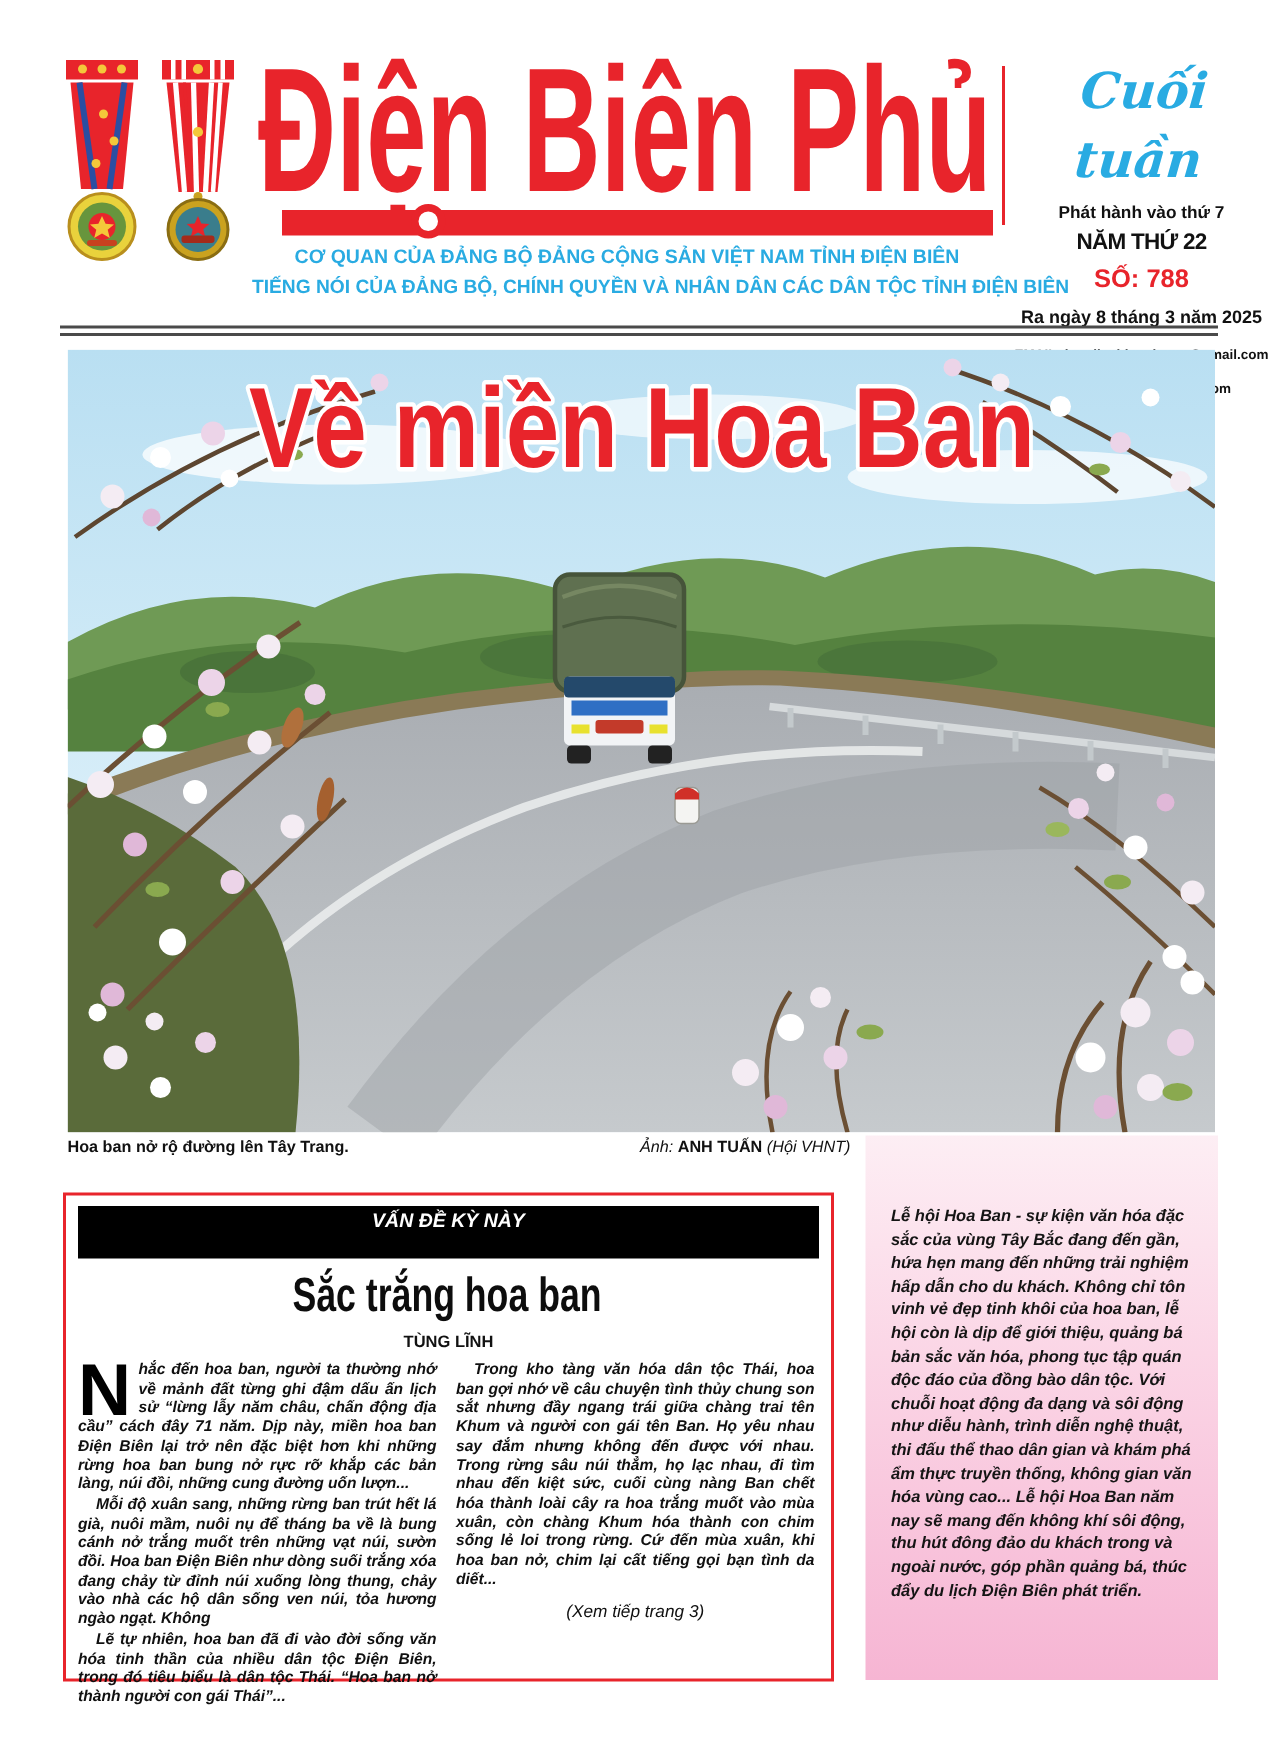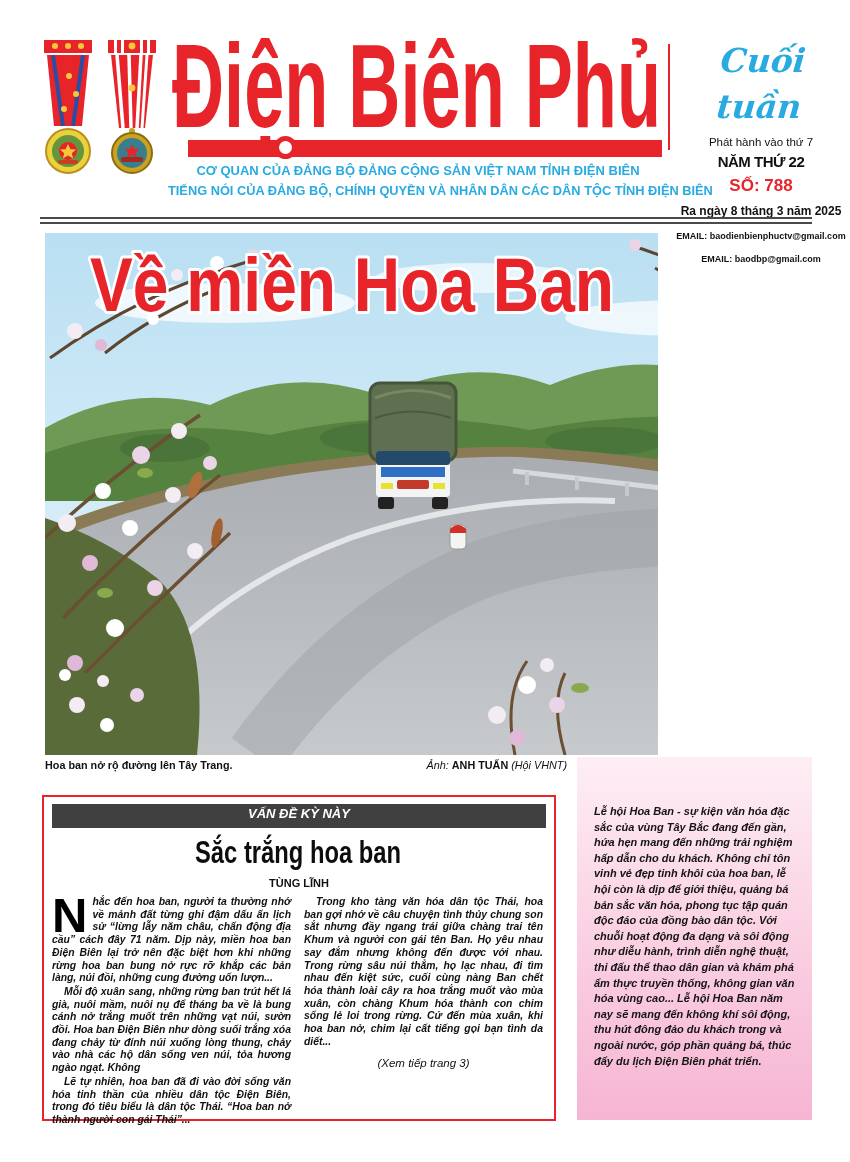--- a/index.html
+++ b/index.html
@@ -12,47 +12,47 @@
   .masthead-bar{position:absolute;left:188px;top:140px;width:474px;height:17px;background:#e8242b;}
   .bar-ring{position:absolute;left:86px;top:-4px;width:13px;height:13px;background:#fff;
             border:5px solid #e8242b;border-radius:50%;}
   .org-lines{position:absolute;left:168px;top:161px;width:500px;text-align:center;color:#29abe2;}
   .org-line1{font-size:13px;font-weight:bold;line-height:20px;white-space:nowrap;}
   .org-line2{font-size:12.8px;font-weight:bold;line-height:19px;white-space:nowrap;}
   .header-divider{position:absolute;left:668px;top:44px;width:2px;height:106px;background:#e8242b;}
   .info-col{position:absolute;left:676px;top:38px;width:170px;text-align:center;color:#111;}
   .edition{font-family:"DejaVu Serif",serif;font-style:italic;font-weight:bold;font-size:33px;
            color:#29abe2;transform:skewX(-5deg);line-height:46px;}
-  .publish-day{font-size:11.5px;font-weight:normal;margin-top:6px;}
+  .publish-day{font-size:11.5px;font-weight:bold;margin-top:6px;}
   .year-no{font-size:15px;font-weight:bold;margin-top:5px;letter-spacing:-0.5px;}
   .issue-no{font-size:17px;font-weight:bold;color:#e8242b;margin-top:6px;}
   .date-line{font-size:12px;font-weight:bold;margin-top:8px;}
   .email{font-size:9px;font-weight:bold;margin-top:13px;}
   .double-rule{position:absolute;left:40px;top:217px;width:772px;height:3px;
                border-top:2px solid #4a4a4a;border-bottom:2px solid #4a4a4a;}
   
-  .photo{position:absolute;left:45px;top:233px;width:613px;height:522px;overflow:hidden;text-align:right;}
+  .photo{position:absolute;left:45px;top:233px;width:765px;height:522px;overflow:hidden;text-align:right;}
   .headline-svg{position:absolute;left:50%;top:12px;transform:translateX(-50%);}
   .headline-svg text{font-family:"Liberation Sans",sans-serif;}
   .caption-row{position:absolute;left:45px;top:759px;width:522px;display:flex;
                justify-content:space-between;align-items:flex-end;}
   .caption-left{font-size:10.8px;font-weight:bold;color:#111;}
   .credit{font-size:10.8px;color:#111;white-space:nowrap;}
   .credit .it{font-style:italic;}
   .credit .nm{font-weight:bold;}
   
   .pink-box{position:absolute;left:577px;top:757px;width:235px;height:363px;
             background:linear-gradient(180deg,#fdeef4 0%,#fbd6e6 40%,#f6b5d3 100%);
             box-sizing:border-box;padding:47px 14px 0 17px;}
   .pink-text{font-size:11px;line-height:15.6px;font-weight:bold;font-style:italic;color:#141414;}
   
   .article-box{position:absolute;left:42px;top:795px;width:514px;height:326px;box-sizing:border-box;
                border:2px solid #e8242b;background:#fff;padding:5px 8px;}
-  .kicker{background:#404040;color:#fff;font-weight:bold;font-style:italic;font-size:13px;
-          text-align:center;line-height:20px;height:24px;margin:2px 0 6px 0;}
+  .kicker{background:#000000;color:#fff;font-weight:bold;font-style:italic;font-size:13px;
+          text-align:center;line-height:20px;height:35px;margin:2px 0 6px 0;}
   .art-title{text-align:center;margin:2px 0 0 0;}
   .art-title text{font-family:"Liberation Sans",sans-serif;}
   .byline{text-align:center;font-size:11px;font-weight:bold;color:#111;margin:3px 0 7px 0;}
   .cols{display:flex;gap:13px;}
   .col{width:239px;font-size:10.4px;line-height:12.7px;font-weight:bold;font-style:italic;
        color:#101010;text-align:justify;}
   .col p{margin:0 0 1px 0;}
   .col p.ind{text-indent:12px;}
   .dropcap{float:left;font-size:49px;line-height:37px;font-weight:bold;font-style:normal;
            padding:1px 5px 0 0;color:#000;}

